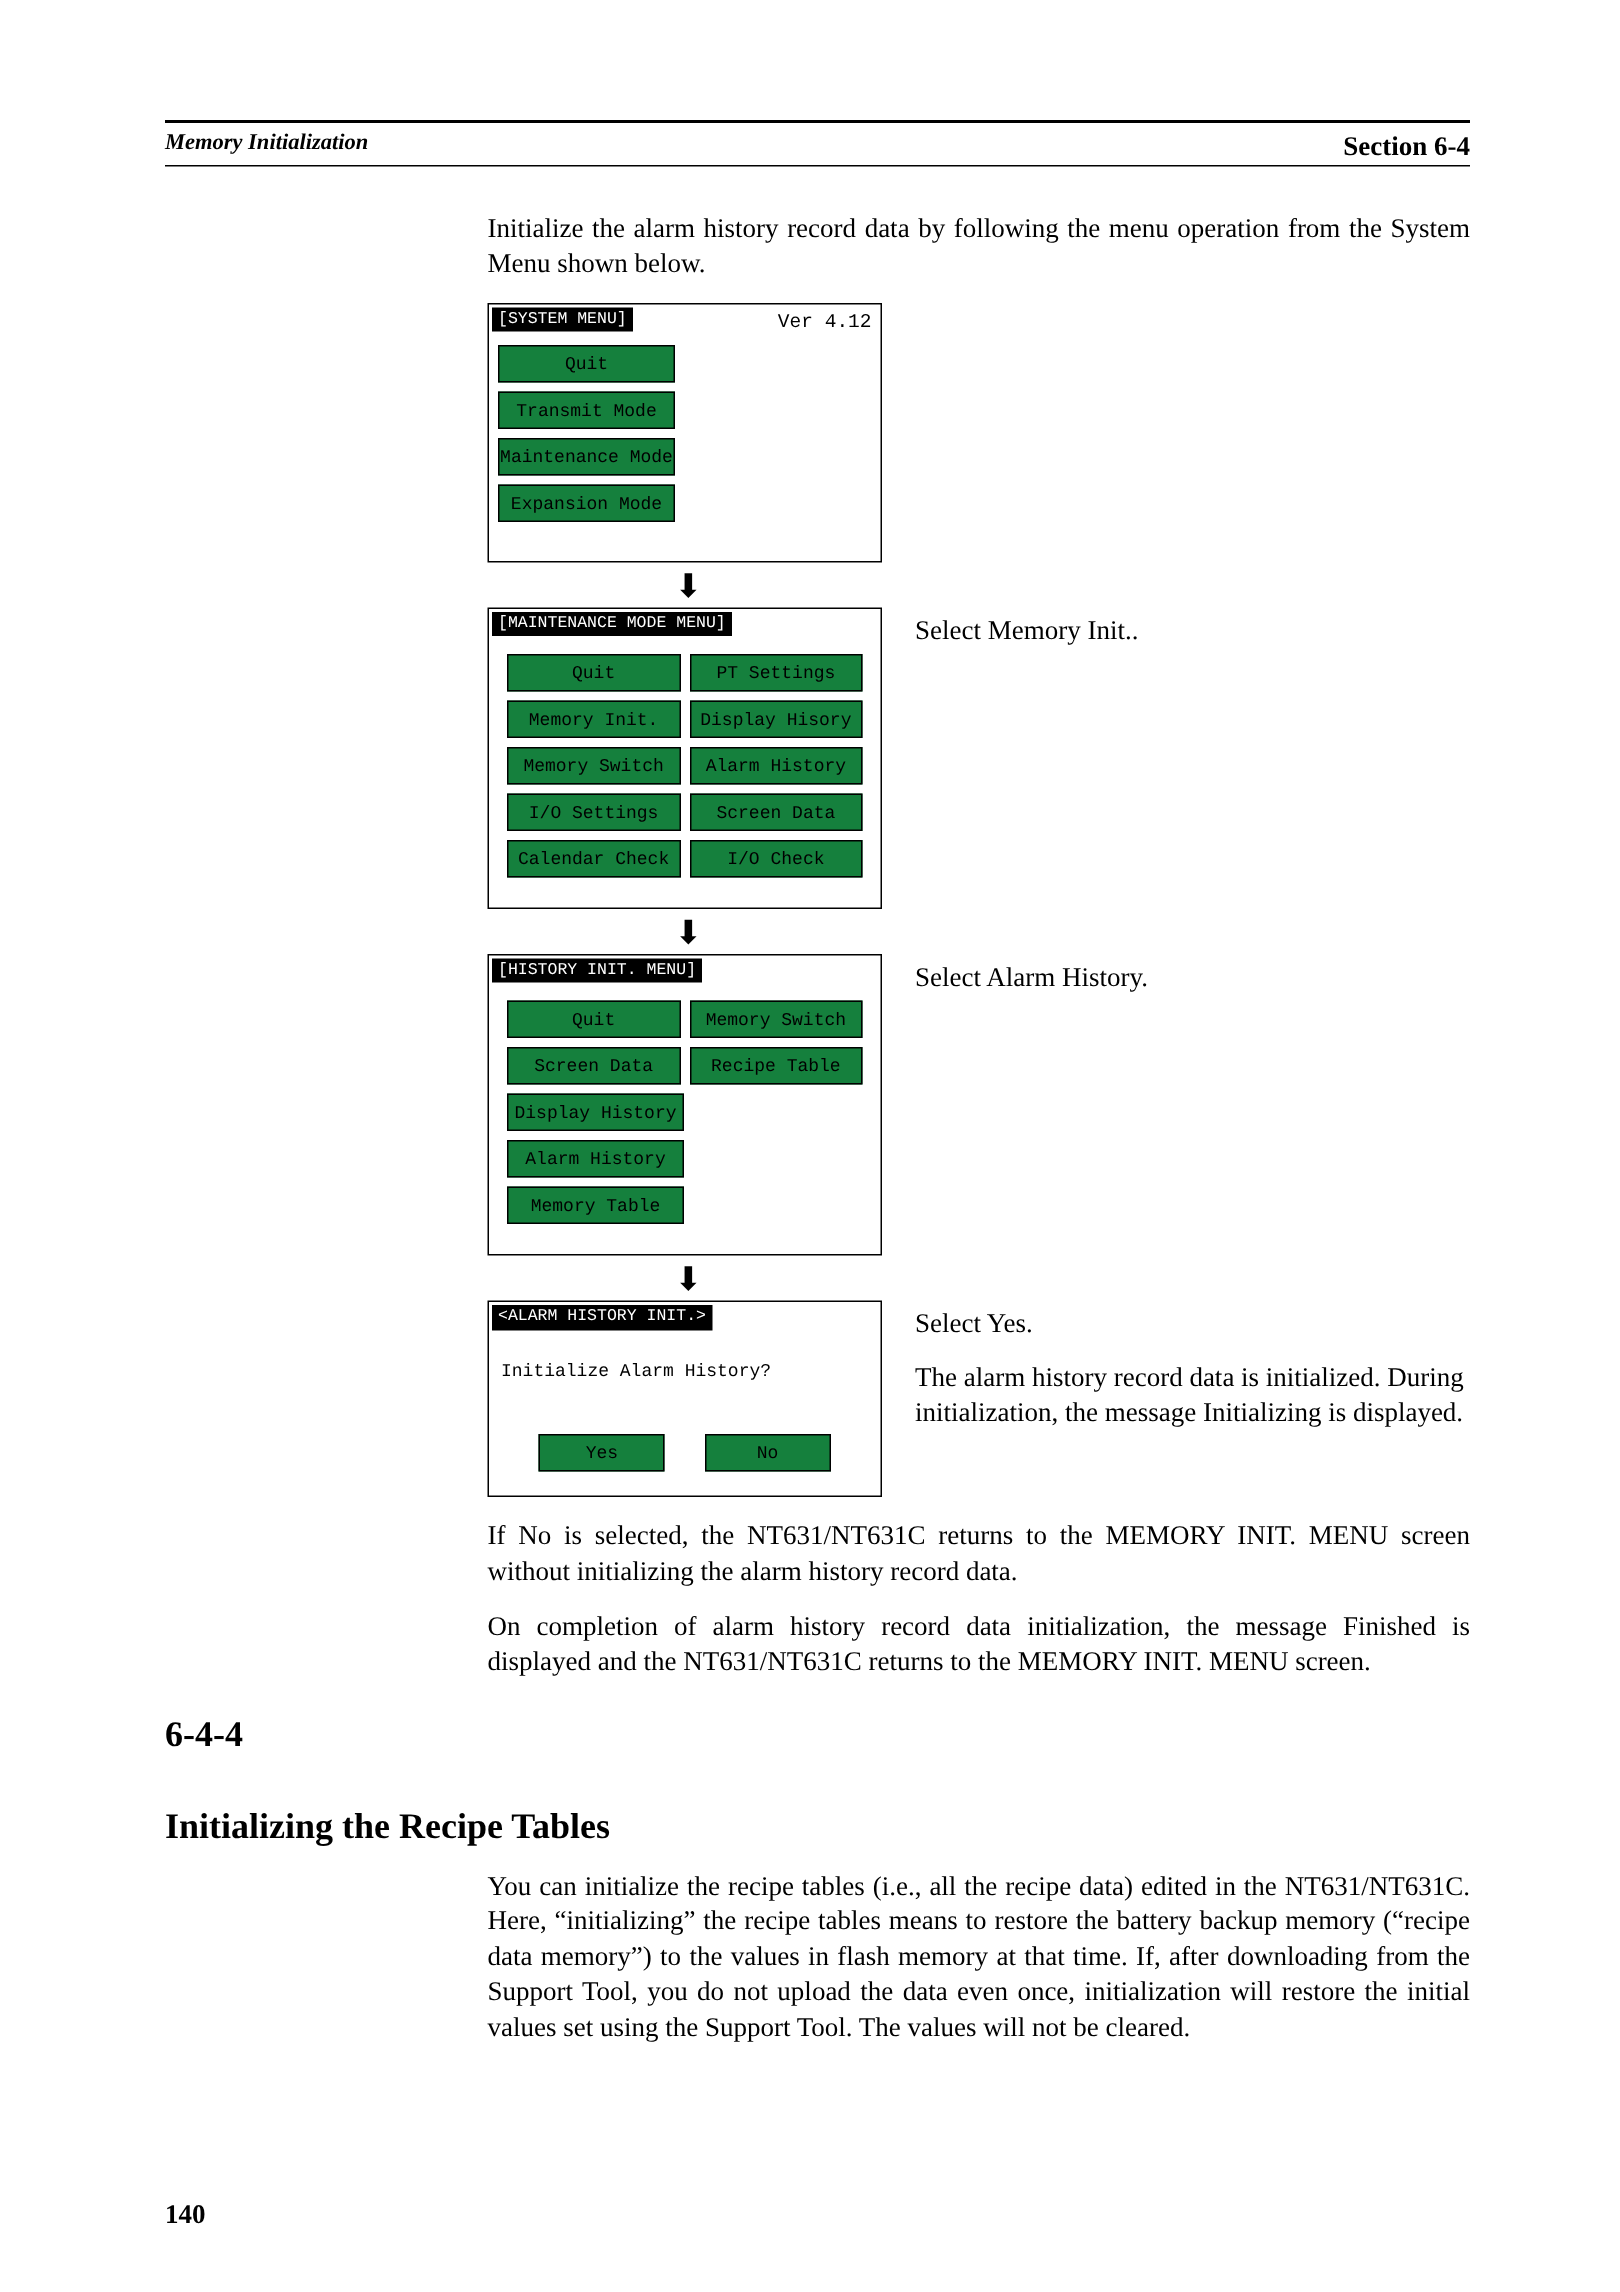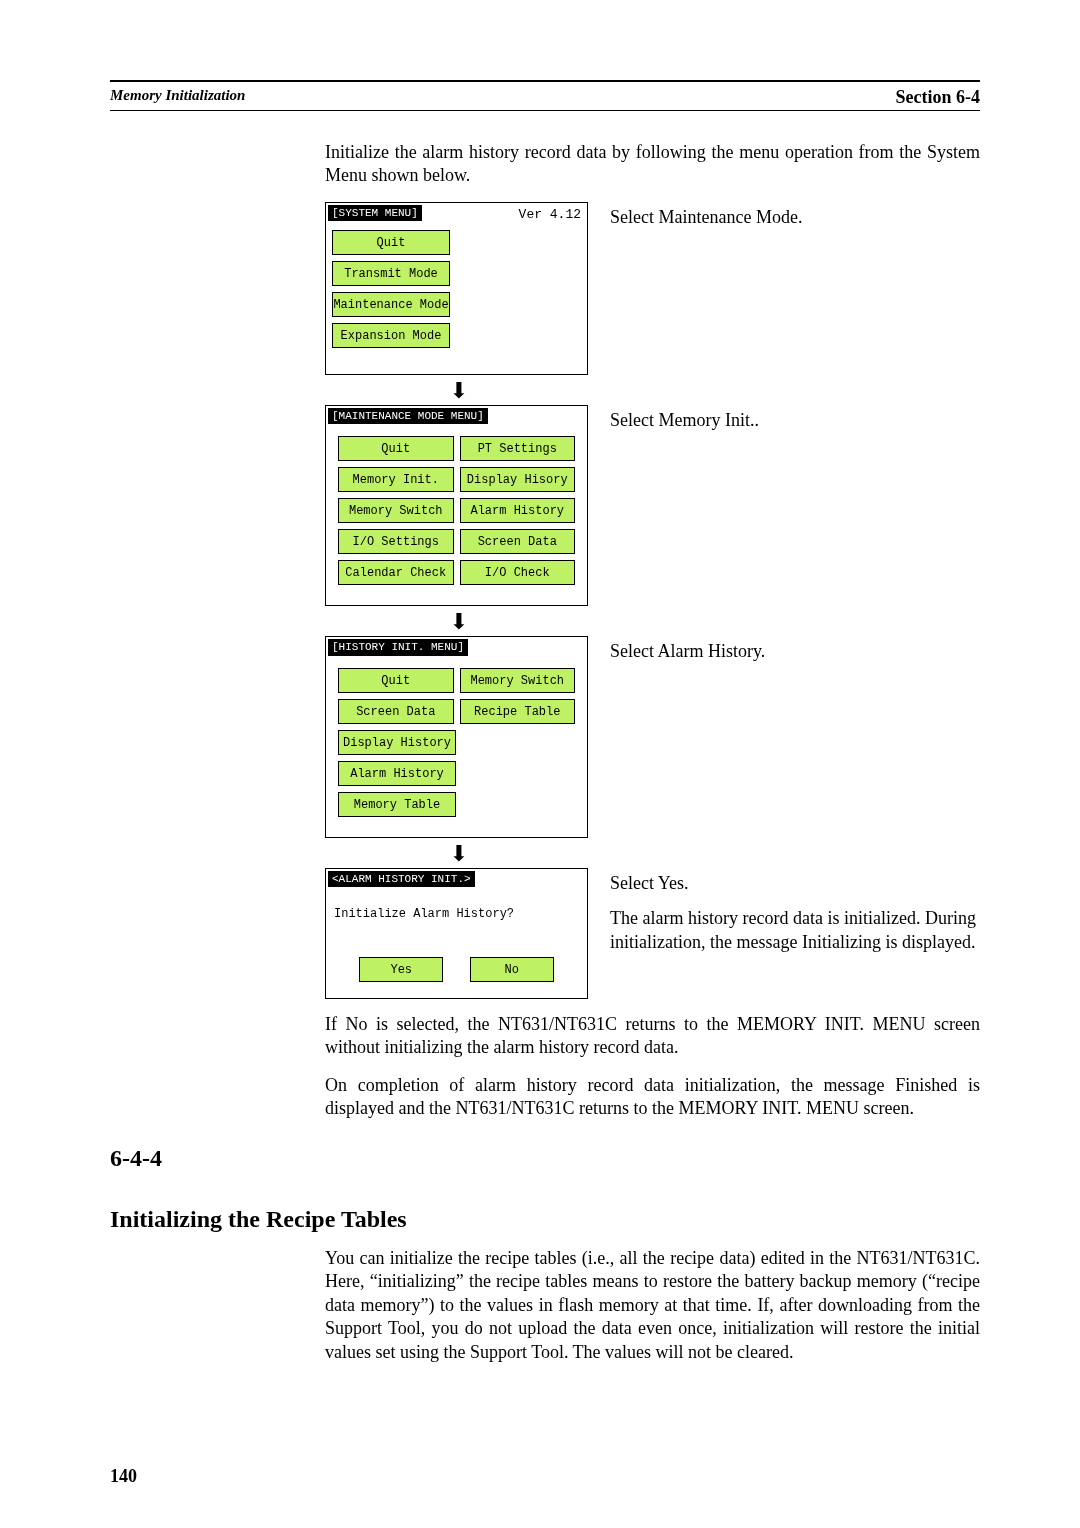--- a/index.html
+++ b/index.html
@@ -43,21 +43,21 @@
     margin: 2px 0 0 2px;
   }
   .panel .ver { float: right; margin: 4px 6px 0 0; font-size: 13px; }
   .panel .btnrow { display: flex; gap: 6px; margin: 6px 6px 0 6px; }
   .panel .btnrow:last-child { margin-bottom: 10px; }
   .pbtn {
     border: 1px solid #000;
     height: 25px; line-height: 25px;
     text-align: center;
     width: 118px;
-    background: #bef264;
+    background: #15803d;
     font-size: 12px;
   }
   .pbtn.single { width: 118px; margin-left: 0; }
 
   .step { display: flex; align-items: flex-start; gap: 22px; margin-top: 0; }
   .step + .arrow { text-align: left; margin-left: 125px; font-size: 22px; }
   .arrow { line-height: 1; margin: 4px 0; }
   .right-text { flex: 1; font-size: 18px; padding-top: 4px; }
   .right-text p { margin-bottom: 4px; }
   .dialog-msg { text-align: left; padding: 20px 8px 34px 8px; font-size: 12px; }
@@ -91,23 +91,20 @@
       <span class="ver">Ver 4.12</span>
       <div style="clear:both"></div>
       <div class="col2">
         <div class="pbtn single">Quit</div>
         <div class="pbtn single">Transmit Mode</div>
         <div class="pbtn single">Maintenance Mode</div>
         <div class="pbtn single">Expansion Mode</div>
       </div>
       <div style="height:16px"></div>
     </div>
-    <div class="right-text">
-      <p>Select Maintenance Mode.</p>
-    </div>
   </div>
   <div class="arrow">➡︎</div>
   <style>.arrow{transform: rotate(90deg); display:inline-block; margin-left:122px;}</style>
 
   
   <div class="step">
     <div class="panel">
       <span class="title">[MAINTENANCE MODE MENU]</span>
       <div style="clear:both"></div>
       <div style="padding:6px 6px 10px 6px">

